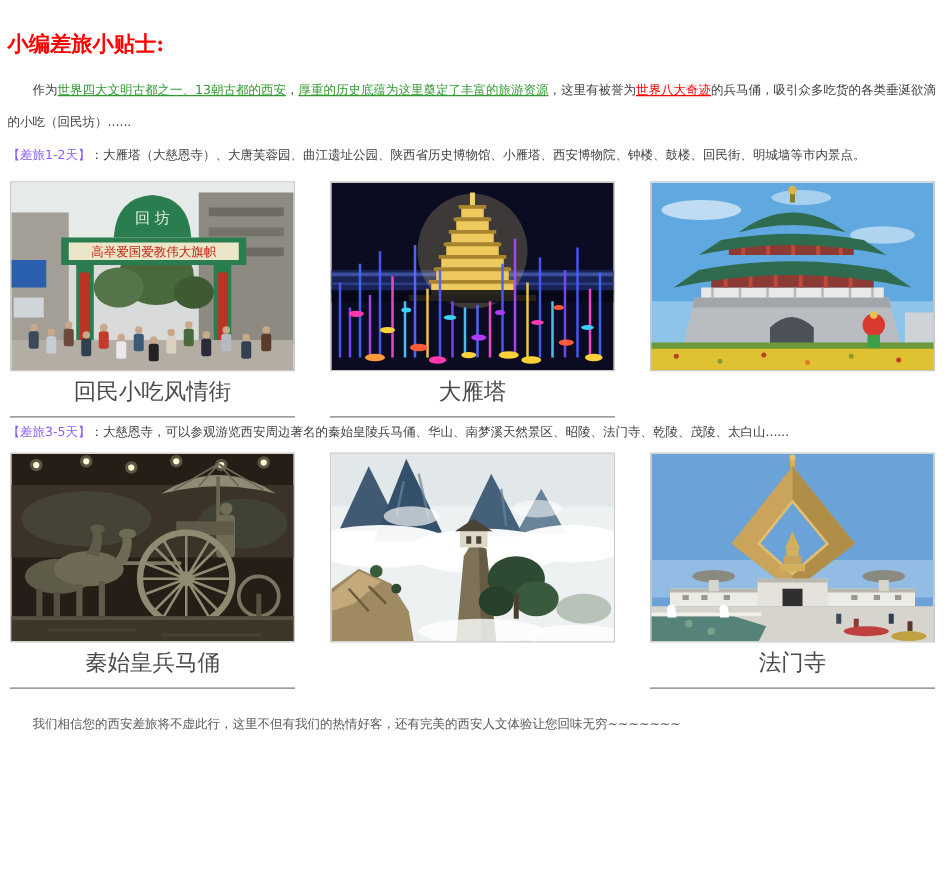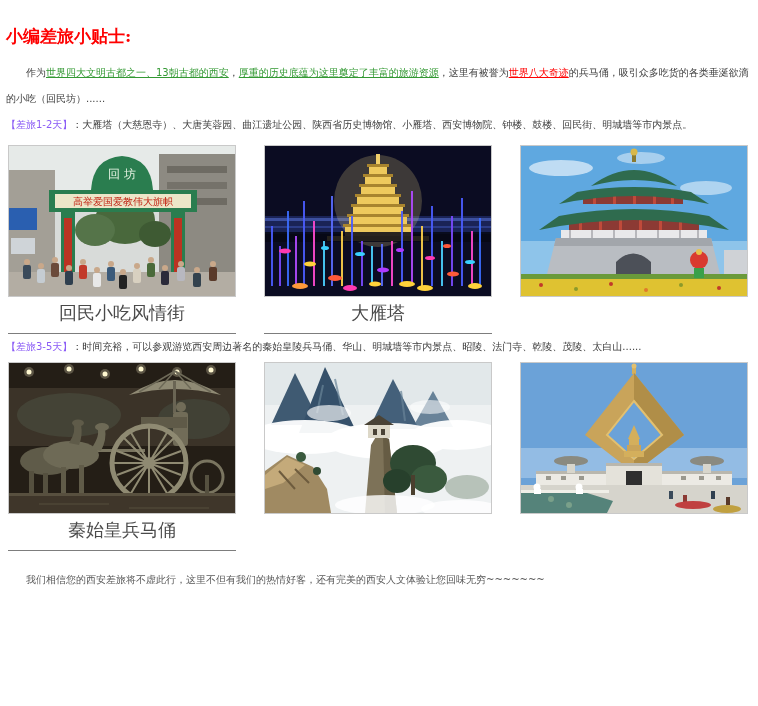--- a/index.html
+++ b/index.html
@@ -232,21 +232,21 @@
             <circle cx="198" cy="142" r="2" fill="#c23a2a"></circle>
           <circle cx="178" cy="114" r="9" fill="#d93a2f"></circle>
           <circle cx="178" cy="106" r="3" fill="#e8c24a"></circle>
           <rect x="173" y="122" width="10" height="10" fill="#3aa04a"></rect>
         </svg>
       </div>
     </figure>
 
   </div>
 
-  <p class="bodytext sec2"><span class="sec-tag">【差旅3-5天】</span><span>：时间充裕，可以参观游览西安周边著名的秦始皇陵兵马俑、华山、明城墙等市内景点、昭陵、法门寺、乾陵、茂陵、太白山......</span></p>
+  <p class="bodytext sec2"><span class="sec-tag">【差旅3-5天】</span><span>：大慈恩寺，可以参观游览西安周边著名的秦始皇陵兵马俑、华山、南梦溪天然景区、昭陵、法门寺、乾陵、茂陵、太白山......</span></p>
 
   <div class="figrow second">
 
     <figure>
       <div class="imgbox">
         <svg viewBox="0 0 226 150">
           <rect width="226" height="150" fill="#241e16"></rect>
           <rect y="25" width="226" height="58" fill="#3b3328"></rect>
           <ellipse cx="60" cy="52" rx="52" ry="22" fill="#55624f" opacity="0.35"></ellipse>
           <ellipse cx="185" cy="56" rx="36" ry="20" fill="#4f6257" opacity="0.3"></ellipse>
@@ -376,19 +376,20 @@
           <circle cx="58" cy="124" r="3.5" fill="#ffffff"></circle>
             <rect x="55" y="126" width="7" height="5" fill="#ffffff"></rect>
           <rect x="148" y="128" width="4" height="8" fill="#3a4a5a"></rect>
             <rect x="162" y="132" width="4" height="8" fill="#8c3a34"></rect>
           <rect x="190" y="128" width="4" height="8" fill="#2f3f4f"></rect>
             <rect x="205" y="134" width="4" height="8" fill="#5a3a2a"></rect>
           <ellipse cx="172" cy="142" rx="18" ry="4" fill="#c04040"></ellipse>
           <ellipse cx="206" cy="146" rx="14" ry="4" fill="#c0a040"></ellipse>
         </svg>
       </div>
+      <figcaption>法门寺</figcaption>
     </figure>
 
   </div>
 
   <p class="bodytext outro">我们相信您的西安差旅将不虚此行，这里不但有我们的热情好客，还有完美的西安人文体验让您回味无穷~~~~~~~</p>
 
 </div>
 
 </body></html>

